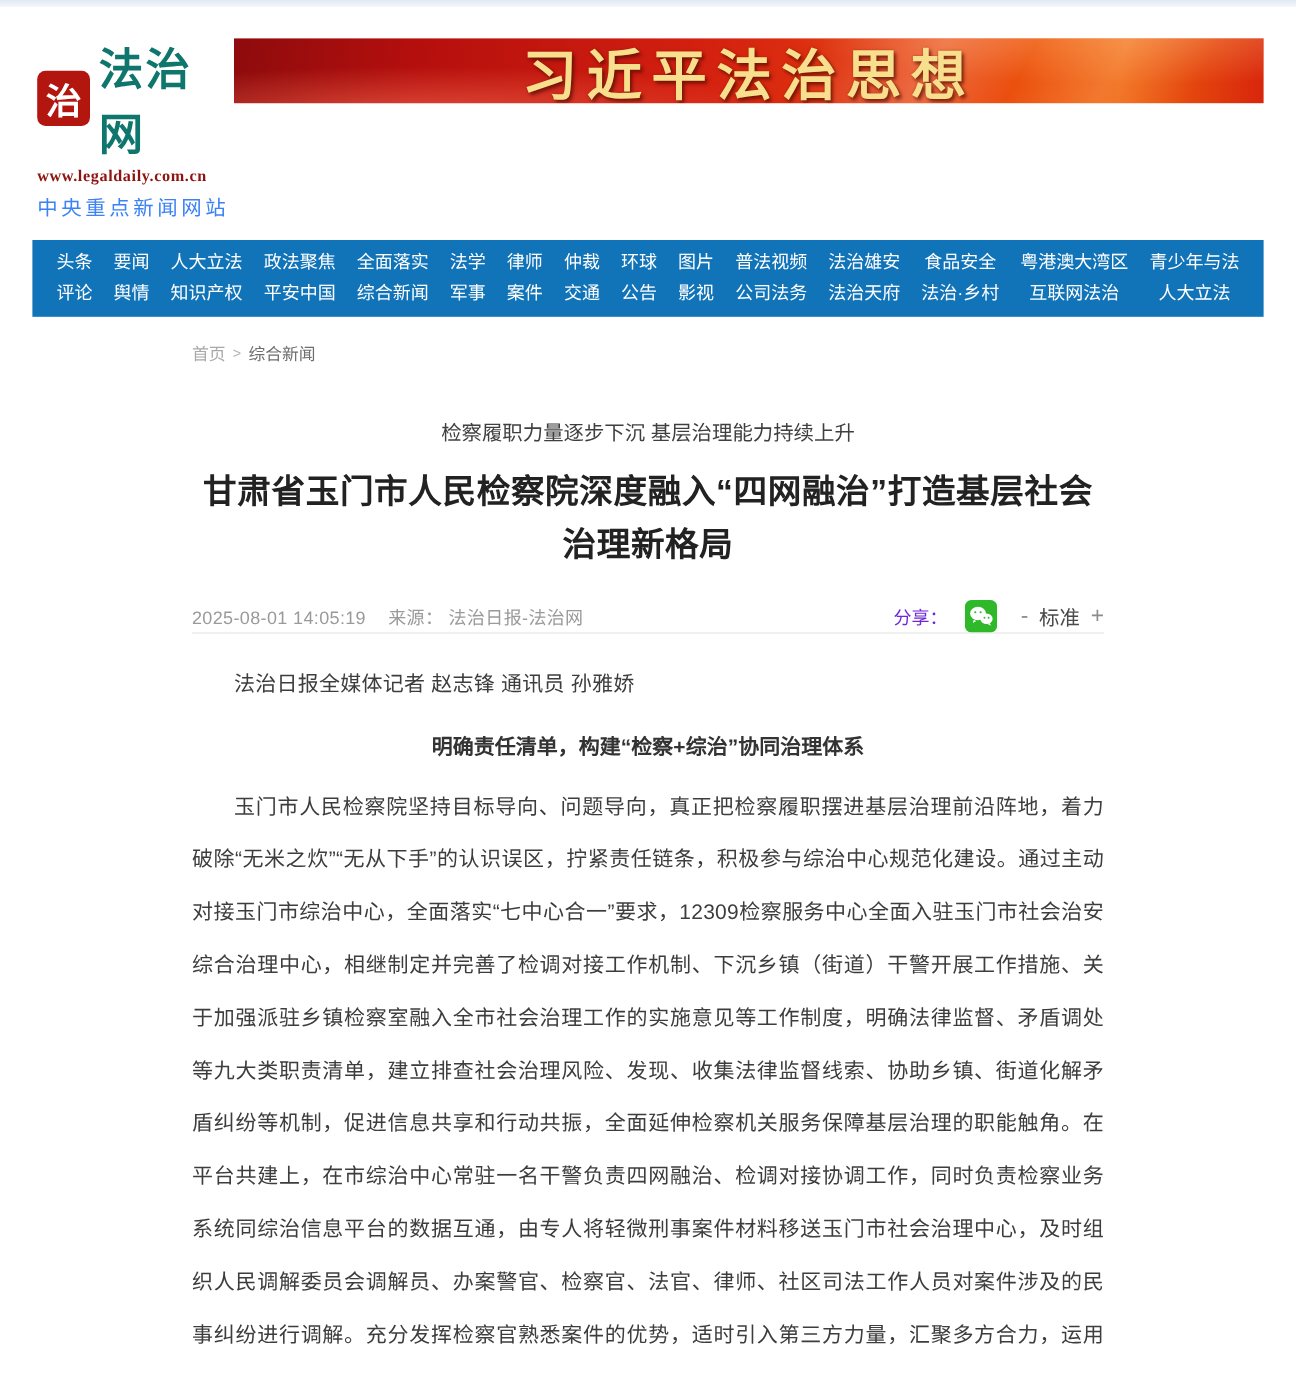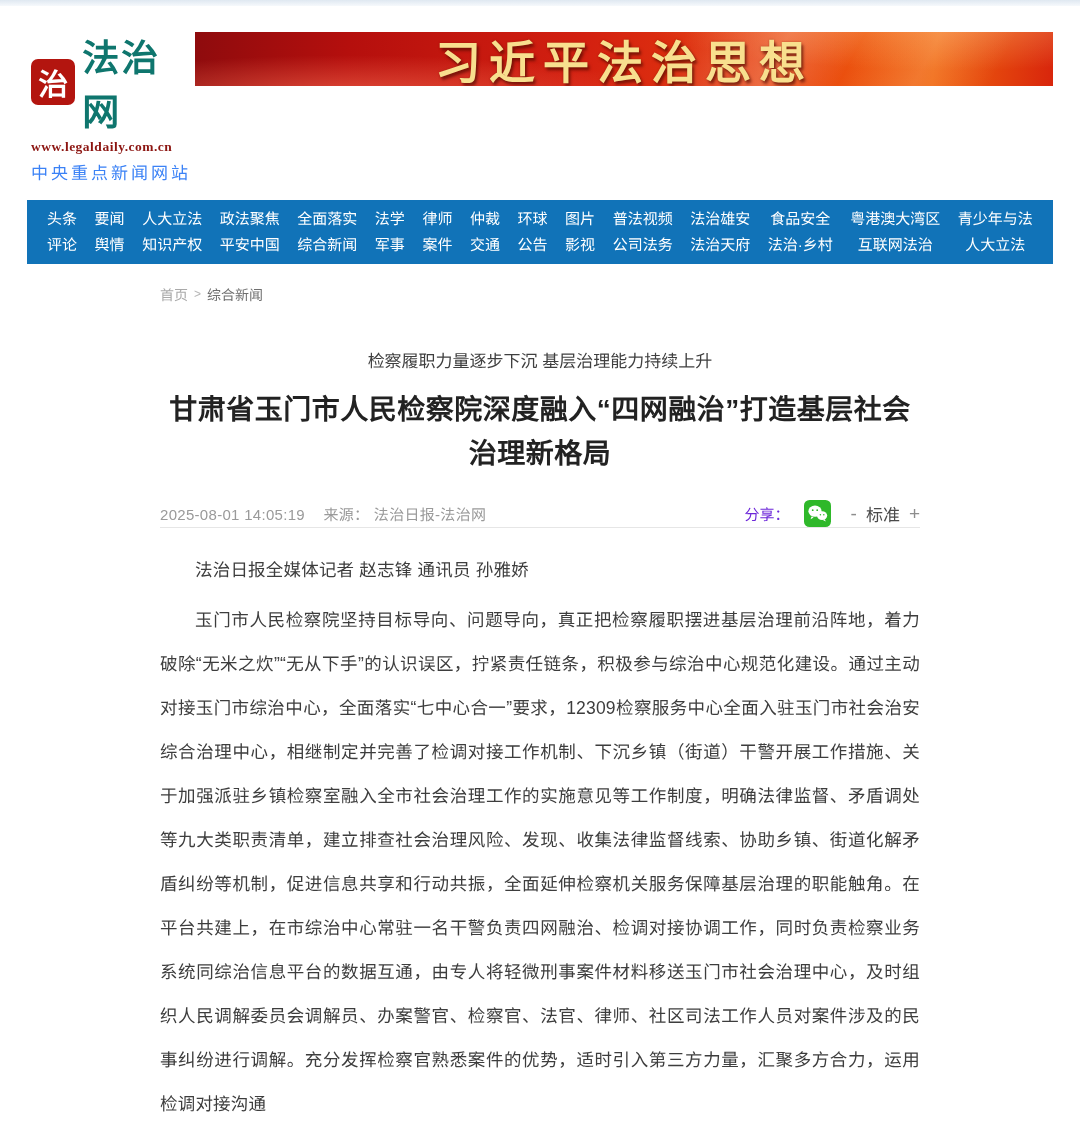--- a/index.html
+++ b/index.html
@@ -206,16 +206,17 @@
       <div class="font-ctrl">
         <span class="font-btn">-</span>
         <span class="font-size-label">标准</span>
         <span class="font-btn">+</span>
       </div>
     </div>
   </div>
 
   <div class="article-body">
     <p class="byline">法治日报全媒体记者 赵志锋 通讯员 孙雅娇</p>
+    <div class="section-heading">明确责任清单，构建“检察+综治”协同治理体系</div>
     <p>玉门市人民检察院坚持目标导向、问题导向，真正把检察履职摆进基层治理前沿阵地，着力破除“无米之炊”“无从下手”的认识误区，拧紧责任链条，积极参与综治中心规范化建设。通过主动对接玉门市综治中心，全面落实“七中心合一”要求，12309检察服务中心全面入驻玉门市社会治安综合治理中心，相继制定并完善了检调对接工作机制、下沉乡镇（街道）干警开展工作措施、关于加强派驻乡镇检察室融入全市社会治理工作的实施意见等工作制度，明确法律监督、矛盾调处等九大类职责清单，建立排查社会治理风险、发现、收集法律监督线索、协助乡镇、街道化解矛盾纠纷等机制，促进信息共享和行动共振，全面延伸检察机关服务保障基层治理的职能触角。在平台共建上，在市综治中心常驻一名干警负责四网融治、检调对接协调工作，同时负责检察业务系统同综治信息平台的数据互通，由专人将轻微刑事案件材料移送玉门市社会治理中心，及时组织人民调解委员会调解员、办案警官、检察官、法官、律师、社区司法工作人员对案件涉及的民事纠纷进行调解。充分发挥检察官熟悉案件的优势，适时引入第三方力量，汇聚多方合力，运用检调对接沟通</p>
   </div>
 
 </div>
 
 </body></html>

